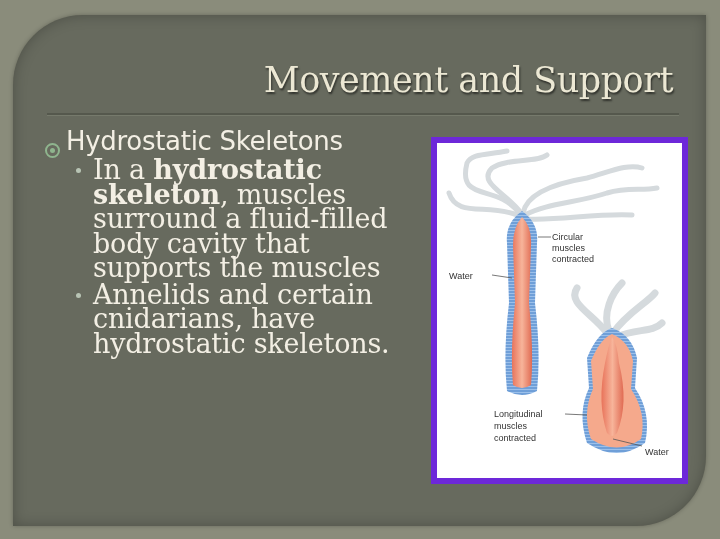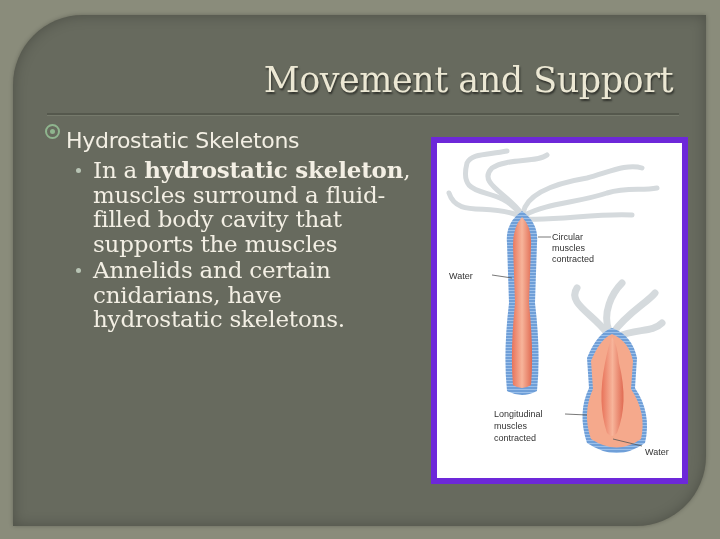--- a/index.html
+++ b/index.html
@@ -24,36 +24,36 @@
     white-space: nowrap;
   }
   .rule {
     position: absolute; left: 47px; top: 113px; width: 632px; height: 2px;
     background: #55584d; border-bottom: 1px solid #767a6c;
   }
   .content {
     position: absolute; left: 45px; top: 124px; width: 370px; color: #f3efe4;
   }
   .lvl1 {
-    display: flex; align-items: flex-start; font-size: 22px;
+    display: flex; align-items: flex-end; font-size: 26px;
     font-family: "DejaVu Sans", sans-serif; line-height: 34px;
     letter-spacing: -0.3px;
   }
   .lvl1 .bullet {
     width: 11px; height: 11px; border-radius: 50%;
     border: 2px solid #8fb58e; margin-right: 6px; position: relative; flex: 0 0 auto;
   }
   .lvl1 .bullet::after {
     content: ""; position: absolute; left: 3px; top: 3px; width: 5px; height: 5px;
     border-radius: 50%; background: #8fb58e;
   }
   ul.sub { list-style: none; margin: 0; padding: 0 0 0 28px; }
   ul.sub li {
     position: relative; padding-left: 20px;
-    font-size: 23px; line-height: 24.5px; letter-spacing: -0.2px;
+    font-size: 27px; line-height: 24.5px; letter-spacing: -0.2px;
     margin-bottom: 2px;
   }
   ul.sub li .dot {
     position: absolute; left: 3px; top: 10px; width: 5px; height: 5px;
     border-radius: 50%; background: #b8c4b4;
   }
   b { font-weight: bold; }
   .figure {
     position: absolute; left: 431px; top: 137px; width: 245px; height: 335px;
     background: #ffffff;

